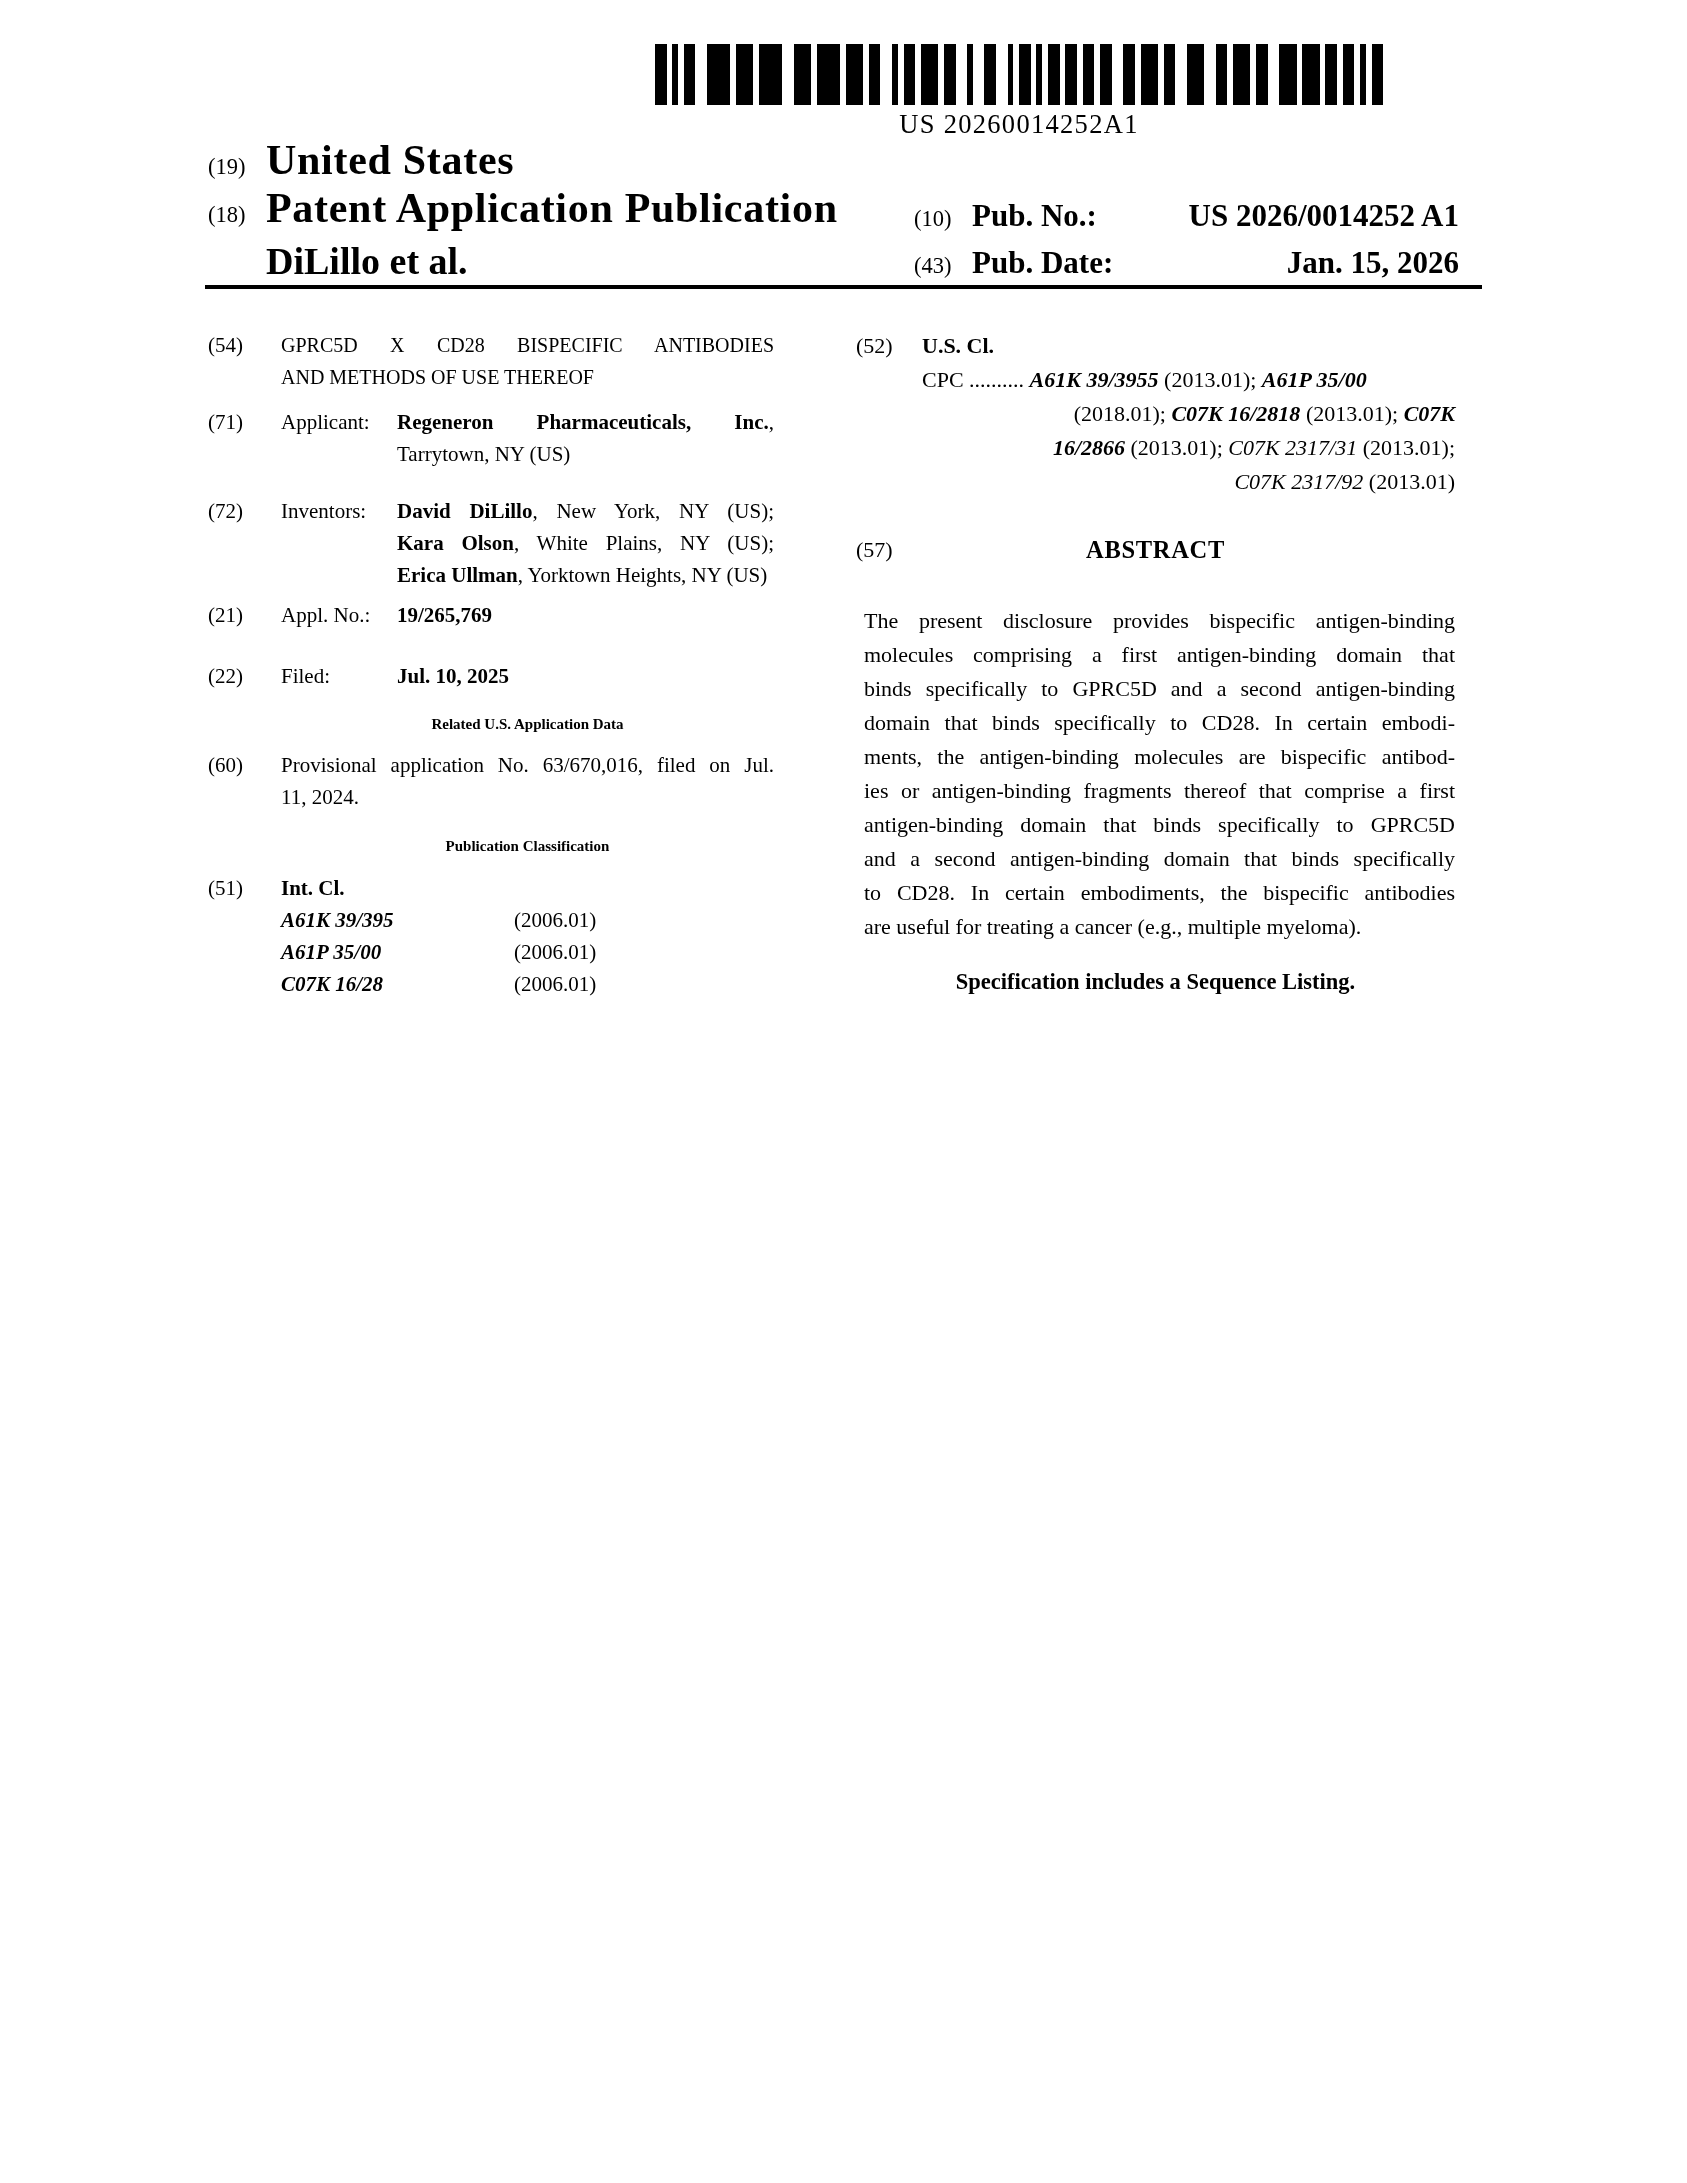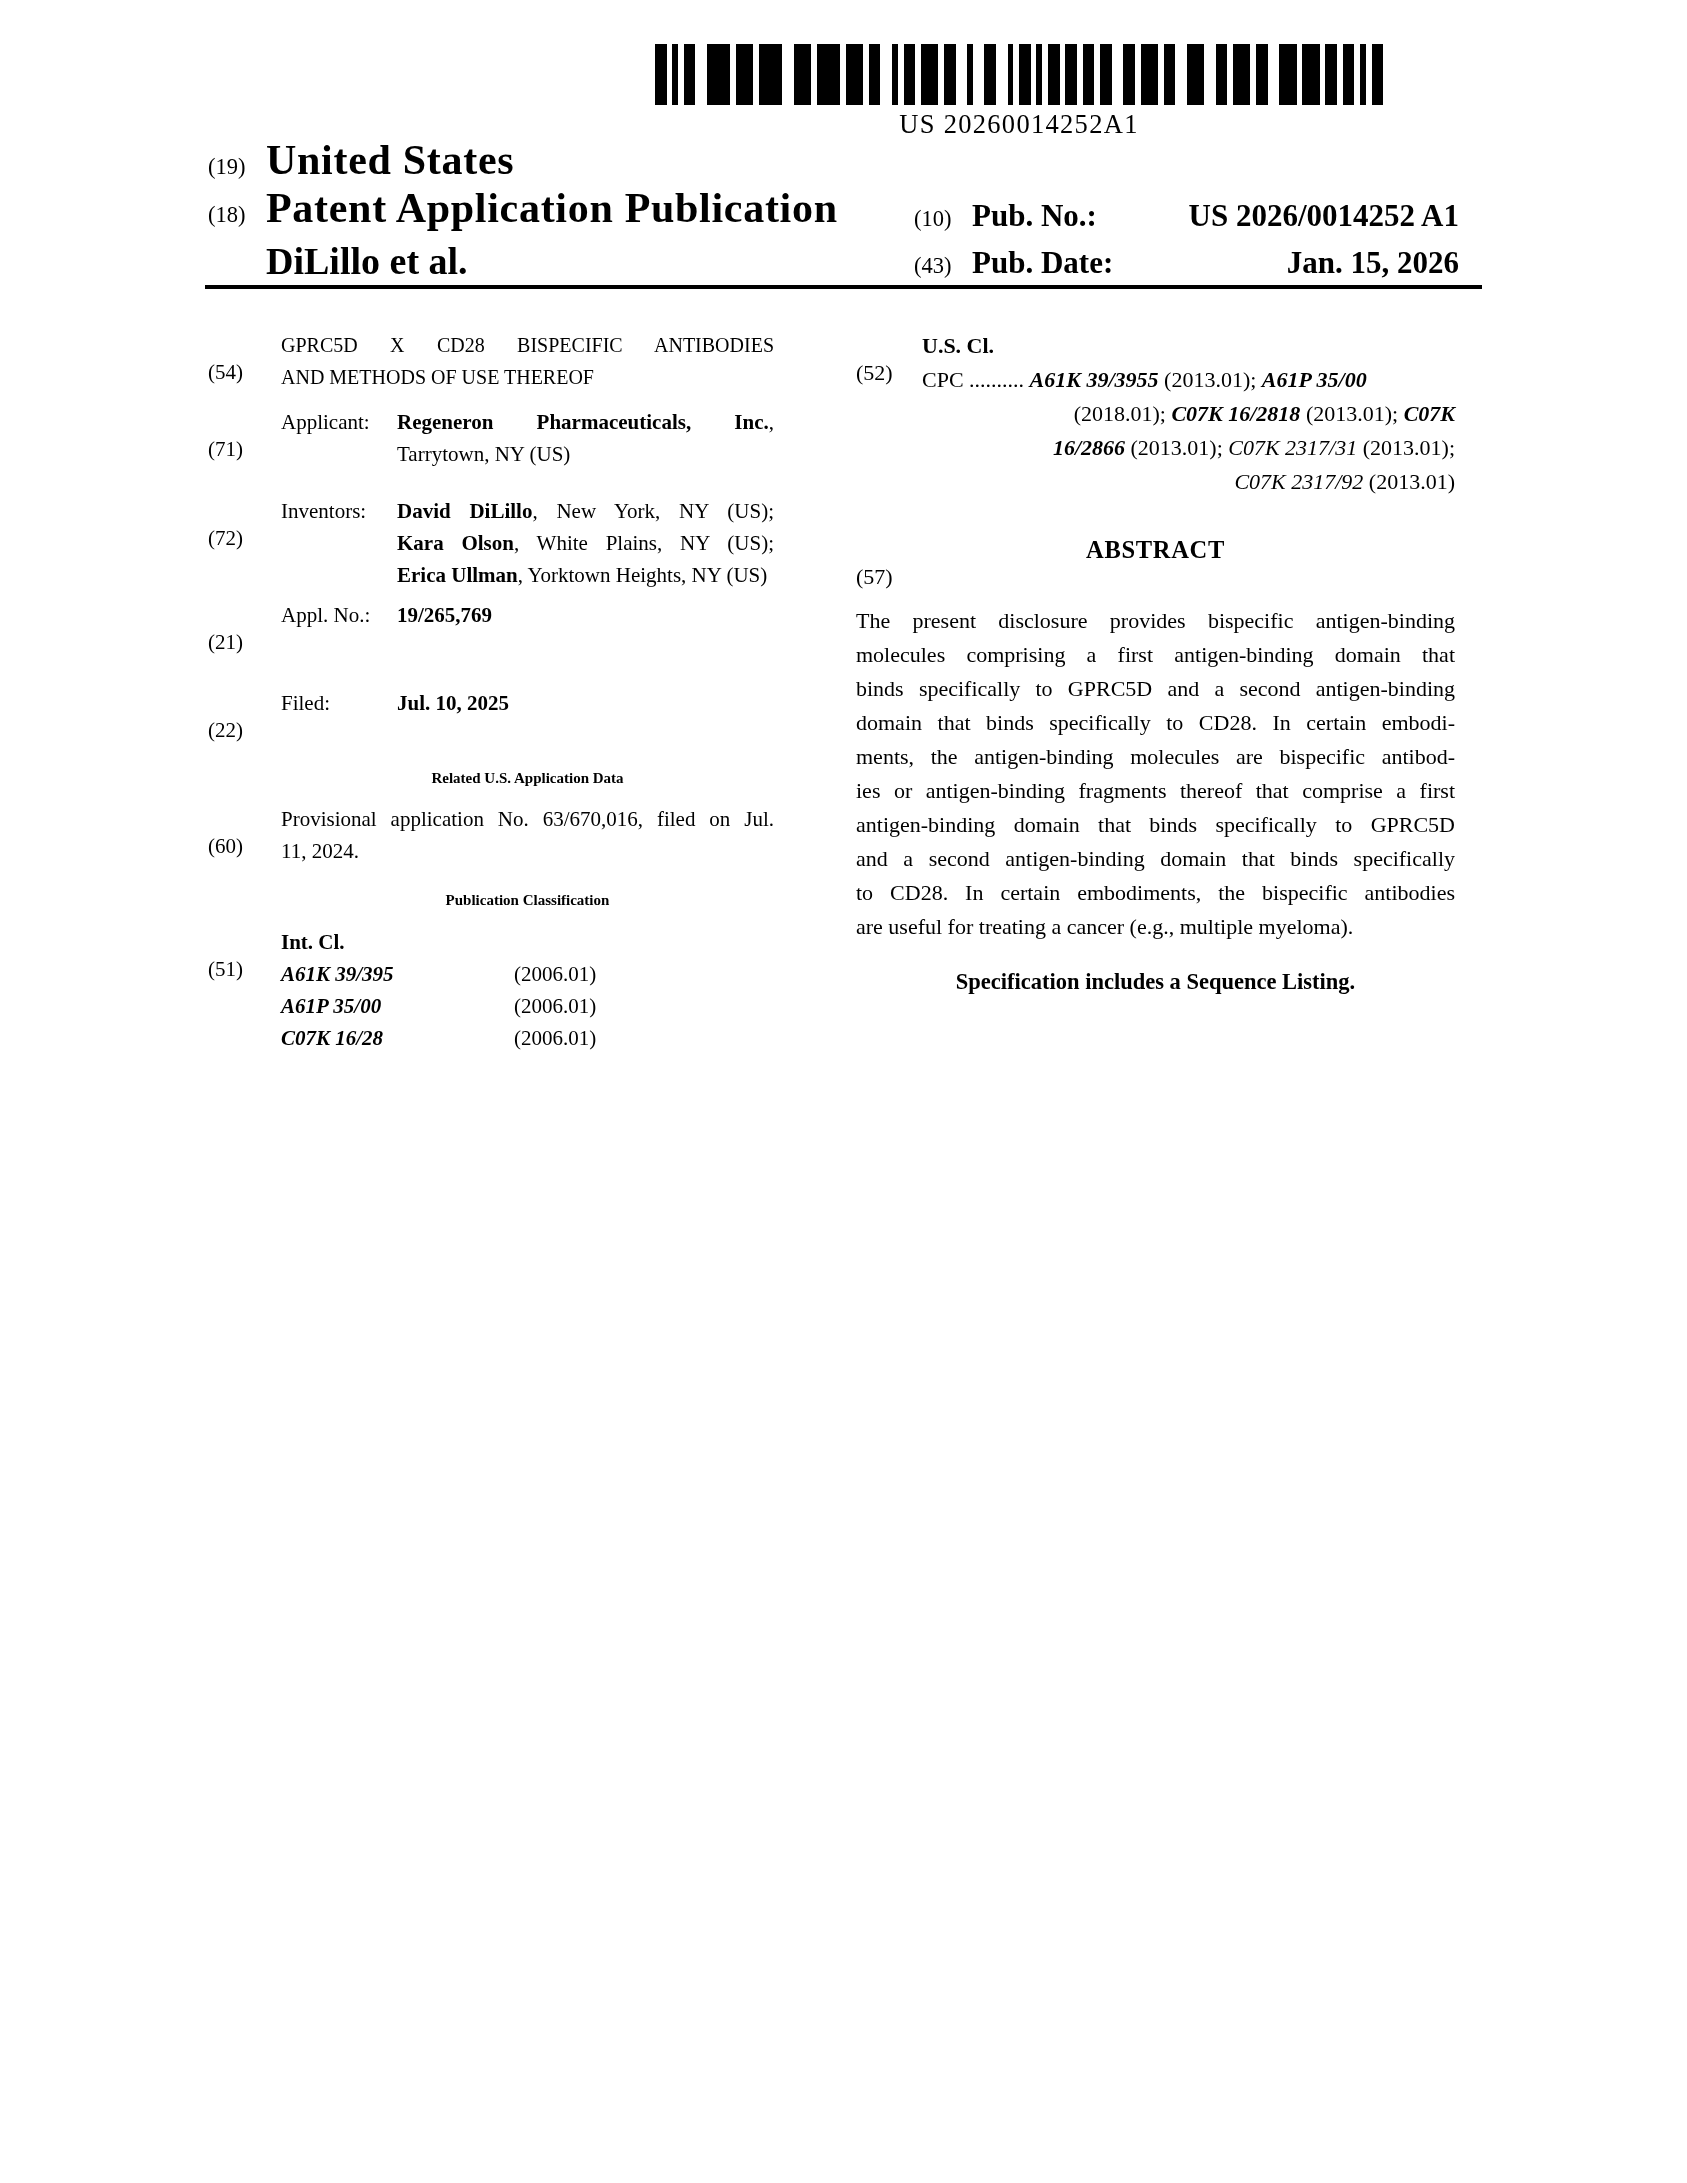--- a/index.html
+++ b/index.html
@@ -26,41 +26,41 @@
   .prow { display:flex; align-items:baseline; }
   .prow + .prow { margin-top:10.6px; }
   .pnum { width:58px; font-size:22.5px; font-weight:normal; flex-shrink:0; }
   .plabel { font-size:31px; font-weight:bold; }
   .pvalue { font-size:31px; font-weight:bold; margin-left:auto; }
   .rule { position:absolute; left:205px; top:285px; width:1277px; height:4px; background:#000; }
   
   .col-left  { position:absolute; left:208px;  top:329px; width:566px; font-size:21px; line-height:32px; }
   .col-right { position:absolute; left:856px; top:329px; width:599px; font-size:22px; line-height:34px; }
   .row { display:flex; }
-  .num { width:73px; flex-shrink:0;margin-top:27px; }
+  .num { width:73px; flex-shrink:0; }
   .col-right .num { width:66px; }
   .content { flex:1; min-width:0; }
   .b  { font-weight:bold; }
   .bi { font-weight:bold; font-style:italic; }
   .it { font-style:italic; }
   .stretch { text-align:justify; text-align-last:justify; }
   .just { text-align:justify; }
   .rt { text-align:right; }
   .label { display:inline-block; width:116px; vertical-align:top; }
   .lv { display:flex; }
   .lv .label { flex-shrink:0; }
   .lv .val { flex:1; min-width:0; }
   .title-line { font-weight:normal; font-size:20px; }
   .sec-heading { font-weight:bold; font-size:15px; text-align:center; margin-left:73px; }
   .code { display:inline-block; width:233px; font-weight:bold; font-style:italic; }
   .cpc-block { margin-top:0; }
   .abstract-heading-row { position:relative; margin-top:34px; }
   .abstract-heading-row .num { position:absolute; left:0; top:0; }
   .abstract-title { text-align:center; font-weight:bold; font-size:24.5px; letter-spacing:0.7px;margin-top:20px; }
-  .abstract-body { margin-top:37px; }
+  .abstract-body { margin-top:37px;margin-left:8px; }
   .spec-note { margin-top:21px; text-align:center; font-weight:bold; font-size:22.5px; }
 </style>
 </head>
 <body>
 
 <div class="page">
 
   <div class="barcode">
     <div class="bars">
         <div class="bar" style="flex-grow: 2;"></div>

